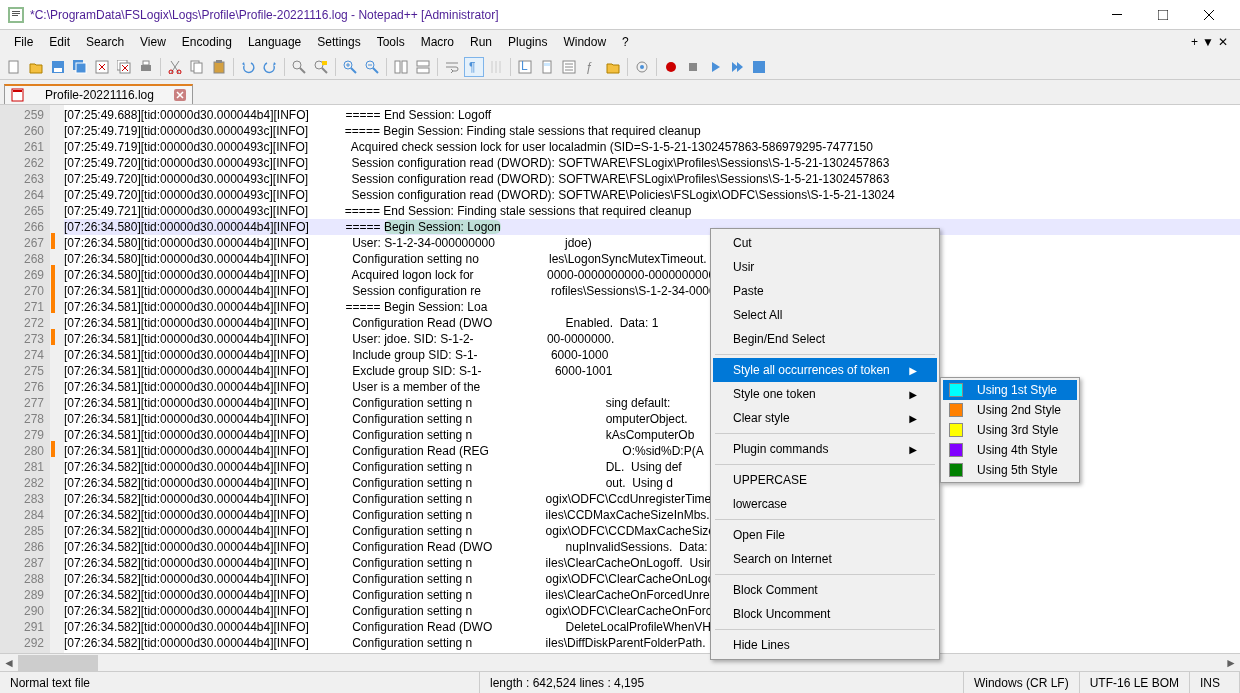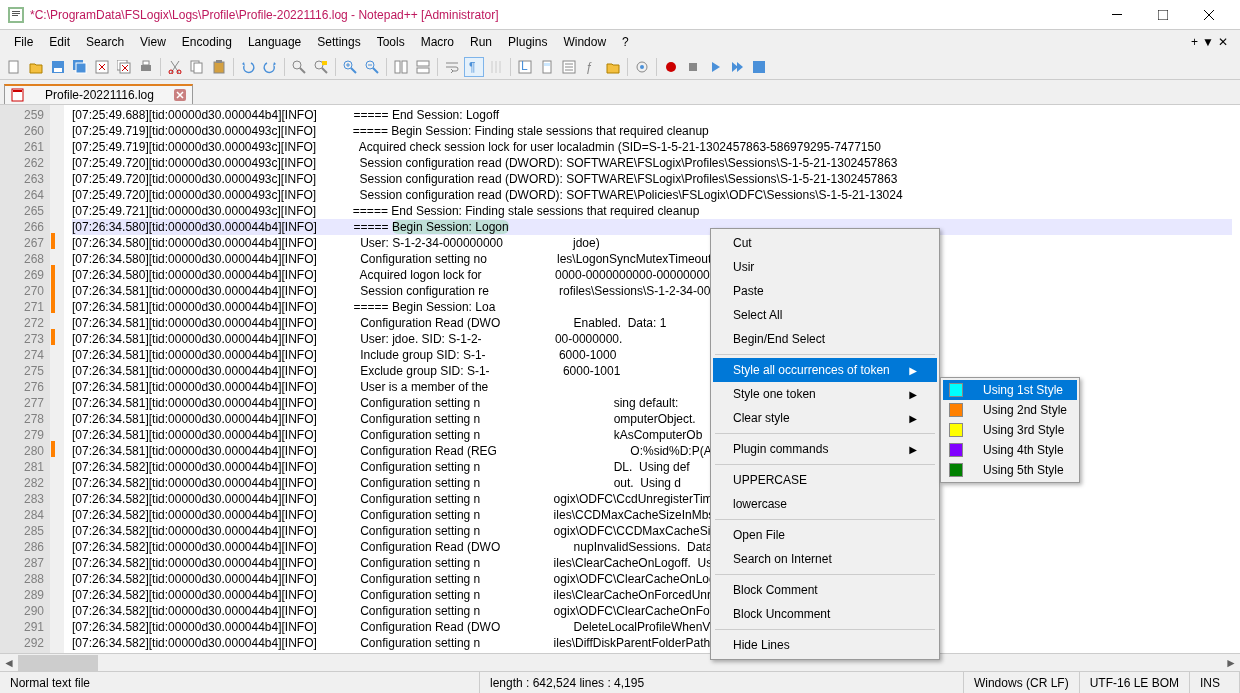--- a/index.html
+++ b/index.html
@@ -1,20 +1,20 @@
 <!DOCTYPE html>
 <html><head>
 <meta charset="utf-8">
 <style>
 * { margin: 0; padding: 0; box-sizing: border-box; font-family: 'Segoe UI', Tahoma, sans-serif; font-size: 12px; }
 body { background: #fff; overflow: hidden; width: 1240px; height: 693px; display: flex; flex-direction: column; }
 
 .titlebar { display: flex; align-items: center; height: 30px; background: #fff; border-bottom: 1px solid #ccc; padding: 0 8px; }
 .titlebar-icon { width: 16px; height: 16px; margin-right: 6px; }
-.titlebar-text { flex: 1; font-size: 12px; color: #be185d; }
+.titlebar-text { flex: 1; font-size: 12px; color: #4c1d95; }
 .win-controls { display: flex; gap: 0; }
 .win-btn { width: 46px; height: 30px; display: flex; align-items: center; justify-content: center; }
 
 .menubar { display: flex; align-items: center; height: 22px; padding: 12px 6px; background: #f0f0f0; }
 .menu-item { padding: 2px 8px; cursor: default; font-size: 12px; }
 .menubar .right { margin-left: auto; display: flex; gap: 4px; padding-right: 6px; }
 
 .toolbar { display: flex; align-items: center; height: 26px; padding: 2px 4px; background: #f0f0f0; border-bottom: 1px solid #ccc; gap: 2px; }
 .tool-btn { width: 20px; height: 20px; display: flex; align-items: center; justify-content: center; border: 1px solid transparent; }
 .tool-sep { width: 1px; height: 18px; background: #ccc; margin: 0 2px; }
@@ -23,42 +23,42 @@
 .tabbar { display: flex; align-items: flex-end; height: 24px; background: #f0f0f0; padding: 0 4px; }
 .tab { display: flex; align-items: center; padding: 2px 6px; background: #f5f5f5; border: 1px solid #999; border-bottom: none; border-top: 2px solid #e08020; gap: 20px; font-size: 12px; }
 .tab-icon { width: 14px; height: 14px; }
 .tab-close { width: 12px; height: 12px; }
 
 .editor { flex: 1; display: flex; overflow: hidden; background: #fff; position: relative; border-top: 1px solid #ccc; }
 .gutter { width: 50px; background: #e4e4e4; text-align: right; padding: 2px 6px 2px 2px; color: #808080; font-family: Consolas, monospace; font-size: 12.5px; line-height: 16px; }
 .markers { width: 14px; background: #f0f0f0; }
 .mark { height: 16px; }
 .mark.changed { background: #ff8000; width: 4px; margin-left: 1px; }
-.content { flex: 1; padding: 2px 8px; font-family: Consolas, monospace; font-size: 12.5px; line-height: 16px; white-space: pre; overflow: hidden; color: #000; }
+.content { flex: 1; padding: 2px 0; font-family: Consolas, monospace; font-size: 12.5px; line-height: 16px; white-space: pre; overflow: hidden; color: #000; }
 .content .row { height: 16px; display: block; }
 .content .sel { background: #c0e0d8; border-radius: 6px; }
 .content .curline { background: #e8e8ff; display: inline-block; width: 100%; }
 
 .scroll-h { height: 18px; background: #f0f0f0; border-top: 1px solid #ccc; display: flex; align-items: center; }
 .scroll-track { flex: 1; height: 16px; background: #f0f0f0; position: relative; }
 .scroll-thumb { position: absolute; left: 0; width: 80px; height: 16px; background: #cdcdcd; }
 .scroll-btn { width: 18px; height: 16px; display: flex; align-items: center; justify-content: center; color: #606060; }
 
 .statusbar { display: flex; align-items: center; height: 22px; background: #f0f0f0; border-top: 1px solid #ccc; font-size: 12px; }
 .status-cell { padding: 0 10px; border-right: 1px solid #ccc; height: 100%; display: flex; align-items: center; }
 .status-cell.flex { flex: 1; }
 
 .ctx-menu { position: absolute; top: 228px; left: 710px; width: 230px; background: #f0f0f0; border: 1px solid #999; box-shadow: 2px 2px 4px rgba(0,0,0,0.3); padding: 2px; z-index: 10; }
 .ctx-item { padding: 5px 20px; font-size: 12px; display: flex; align-items: center; }
 .ctx-item.highlight { background: #0078d7; color: #fff; }
 .ctx-sep { height: 1px; background: #ccc; margin: 3px 2px; }
 .ctx-arrow { margin-left: auto; font-size: 10px; }
 
 .sub-menu { position: absolute; top: 377px; left: 940px; width: 140px; background: #f0f0f0; border: 1px solid #999; box-shadow: 2px 2px 4px rgba(0,0,0,0.3); padding: 2px; z-index: 11; }
-.sub-item { padding: 3px 6px; font-size: 12px; display: flex; align-items: center; gap: 20px; }
+.sub-item { padding: 3px 6px; font-size: 12px; display: flex; align-items: center; gap: 14px; }
 .sub-item.highlight { background: #0078d7; color: #fff; }
 .swatch { width: 14px; height: 14px; border: 1px solid #888; }
 </style>
 </head>
 <body>
 
 <div class="titlebar">
   <svg class="titlebar-icon" viewBox="0 0 16 16">
       <rect width="16" height="16" fill="#8fbc8f"></rect>
       <rect x="2" y="2" width="12" height="12" fill="#fff"></rect>

